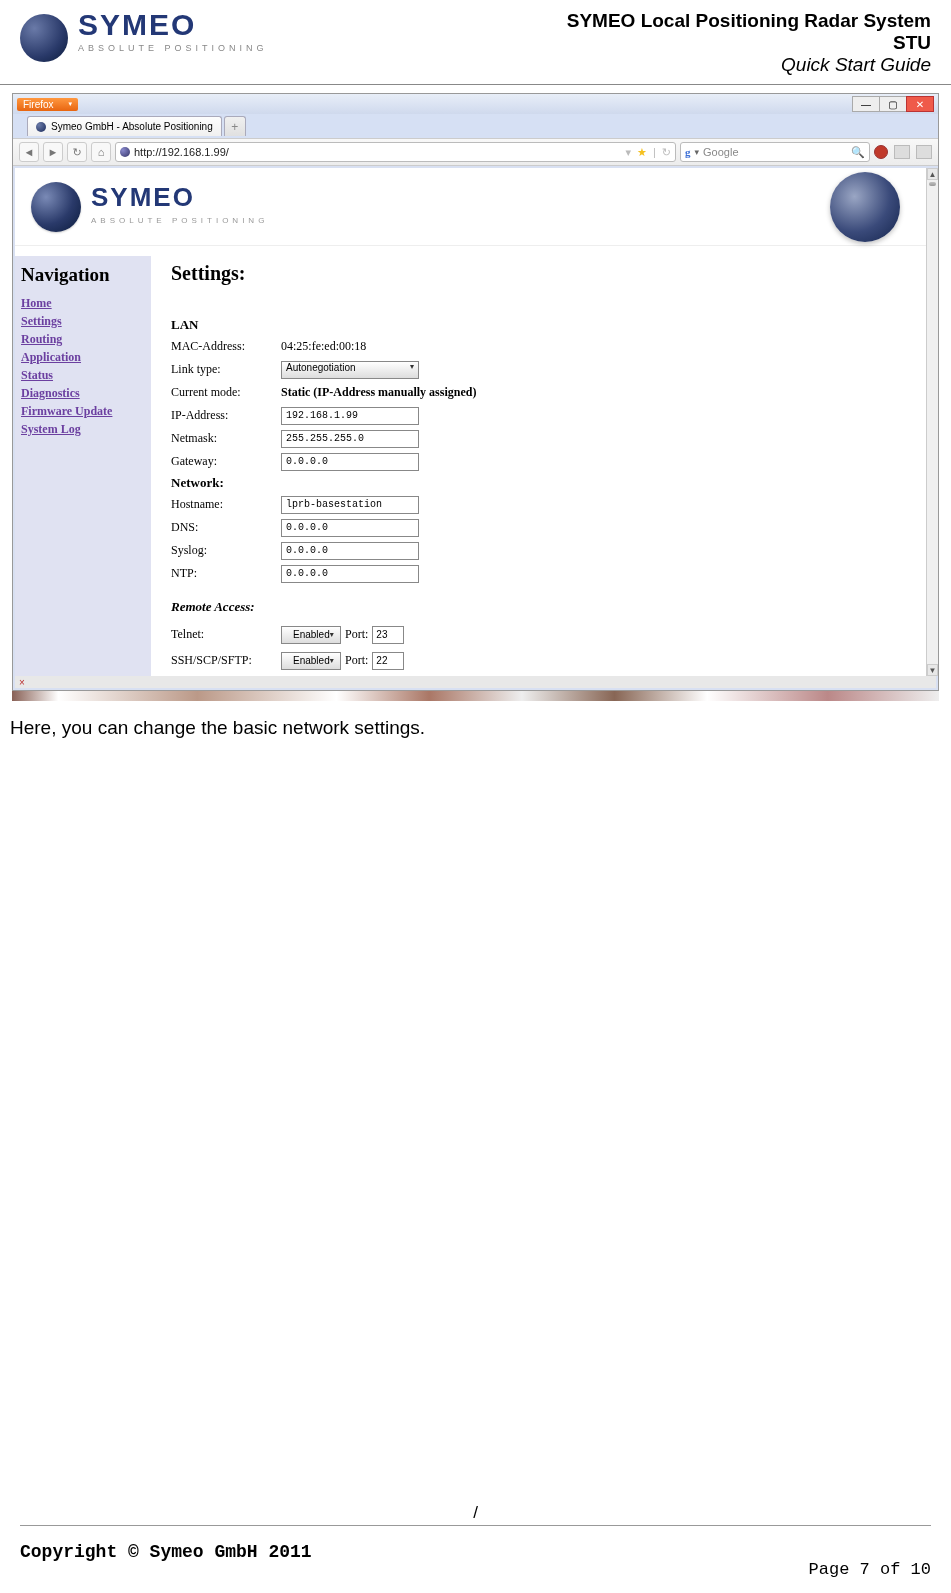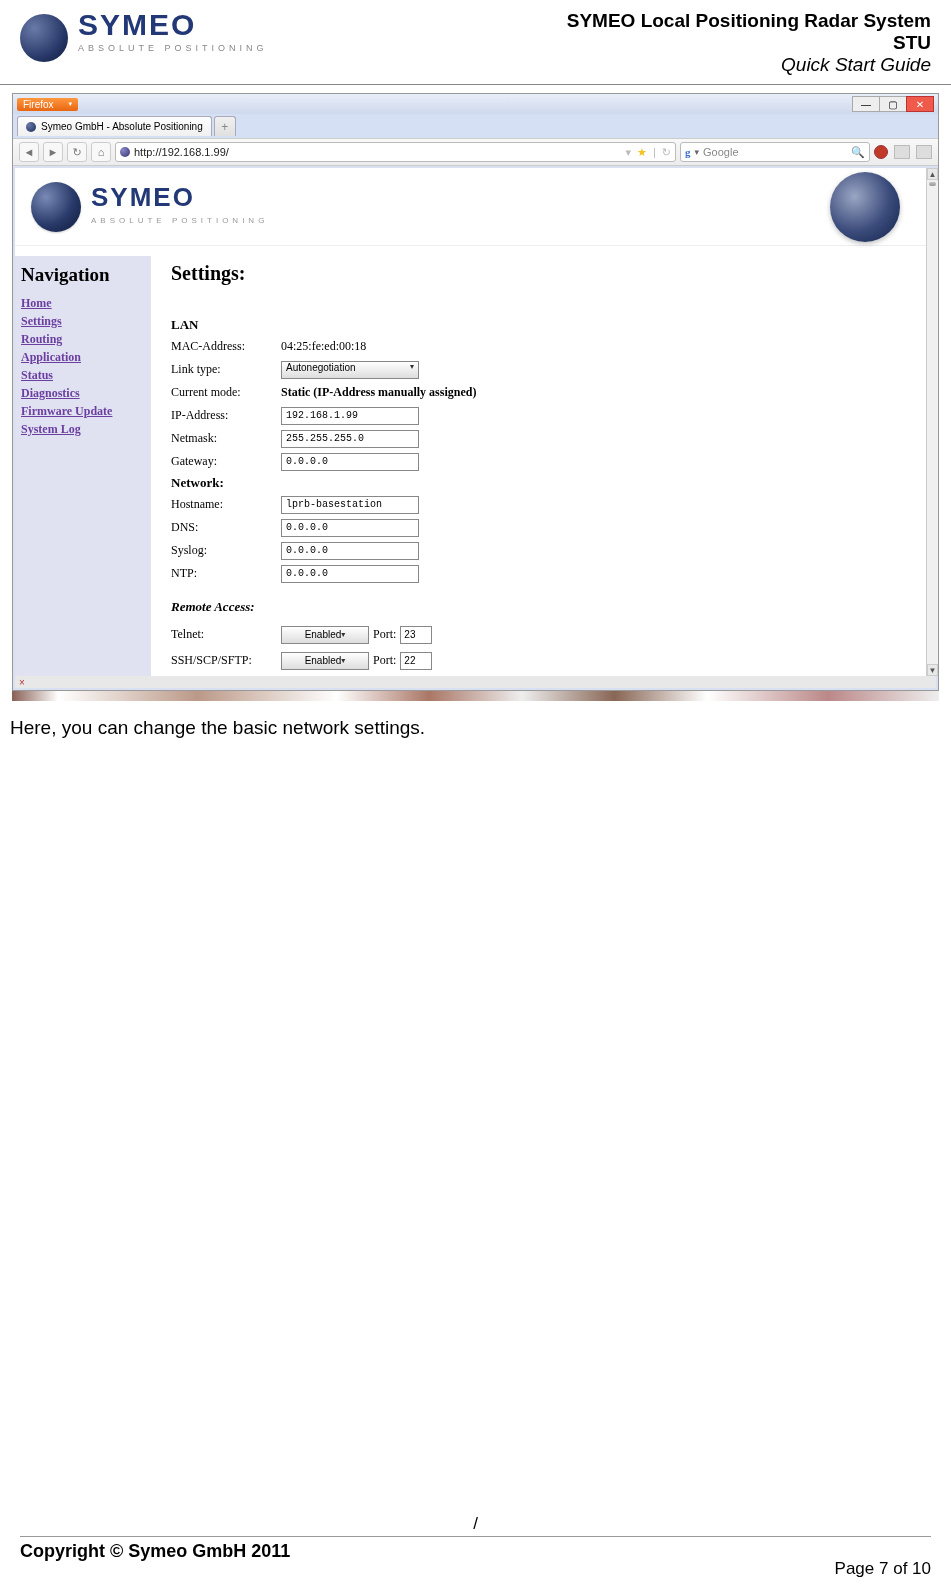--- a/index.html
+++ b/index.html
@@ -91,21 +91,21 @@
       font-size: 10px;
       background: #eee;
       margin-left: -1px;
     }
     .win-ctrl.close { background: #ef5a4a; color: #fff; border-color: #b33; }
     .tabbar {
       height: 24px;
       background: #d6e0f4;
       display: flex;
       align-items: center;
-      padding-left: 4px;
+      padding-left: 14px;
     }
     .tab-item {
       background: linear-gradient(#fdfdfd,#f0f0f0);
       border: 1px solid #aab;
       border-bottom: none;
       border-radius: 3px 3px 0 0;
       height: 20px;
       display: flex;
       align-items: center;
       padding: 0 8px;
@@ -196,22 +196,22 @@
     .sel-tri { font-size:8px;color:#333; }
     .btn-box {
       width:138px;height:18px;border:1px solid #888;background:linear-gradient(#f6f6f6,#ddd);
       font-size:10px;display:flex;align-items:center;justify-content:center;font-family:Arial,sans-serif;color:#333;
     }
     .text-input {
       width:138px;height:18px;border:1px solid #888;background:#fff;
       font-size:10px;padding:0 4px;font-family:Liberation Mono, monospace;display:flex;align-items:center;
     }
     .sel-small {
-      width:88px;height:18px;border:1px solid #888;background:linear-gradient(#fff,#ddd);
-      font-size:10px;padding:0 4px;display:flex;align-items:center;justify-content:center;
+      width:60px;height:18px;border:1px solid #888;background:linear-gradient(#fff,#ddd);
+      font-size:10px;padding:0 11px;display:flex;align-items:center;justify-content:flex-start;
       font-family:Arial,sans-serif;
     }
     .port-label { font-size:12px;margin:0 4px; }
     .port-input {
       width:32px;height:18px;border:1px solid #888;background:#fff;
       font-size:10px;padding:0 3px;font-family:Arial,sans-serif;display:flex;align-items:center;
     }
     .ra-row { display:flex;align-items:center;margin-bottom:7px;height:19px; }
     .scrollbar-v {
       position:absolute;right:0;top:74px;bottom:14px;width:12px;
@@ -236,21 +236,21 @@
     }
     .page-footer {
       position: absolute;
       left: 0; right: 0; bottom: 14px;
       padding: 0 20px;
     }
     .ft-slash { text-align:center;font-family:Arial,sans-serif;font-size:17px;margin-bottom:2px; }
     .ft-line { border-top:1px solid #999; }
     .ft-row {
       display:flex;justify-content:space-between;align-items:flex-start;
-      font-family:Liberation Sans, sans-serif;padding-top:4px;
+      font-family:Liberation Mono, monospace;padding-top:4px;margin-top:12px;
     }
     .ft-copy { font-weight:bold;font-size:18px; }
     .ft-page { font-size:17px;margin-top:18px; }
     .spacer-6 { height:6px; }
     .spacer-12 { height:12px; }
   </style>
 </head>
 <body>
 
 <div class="page-header">

